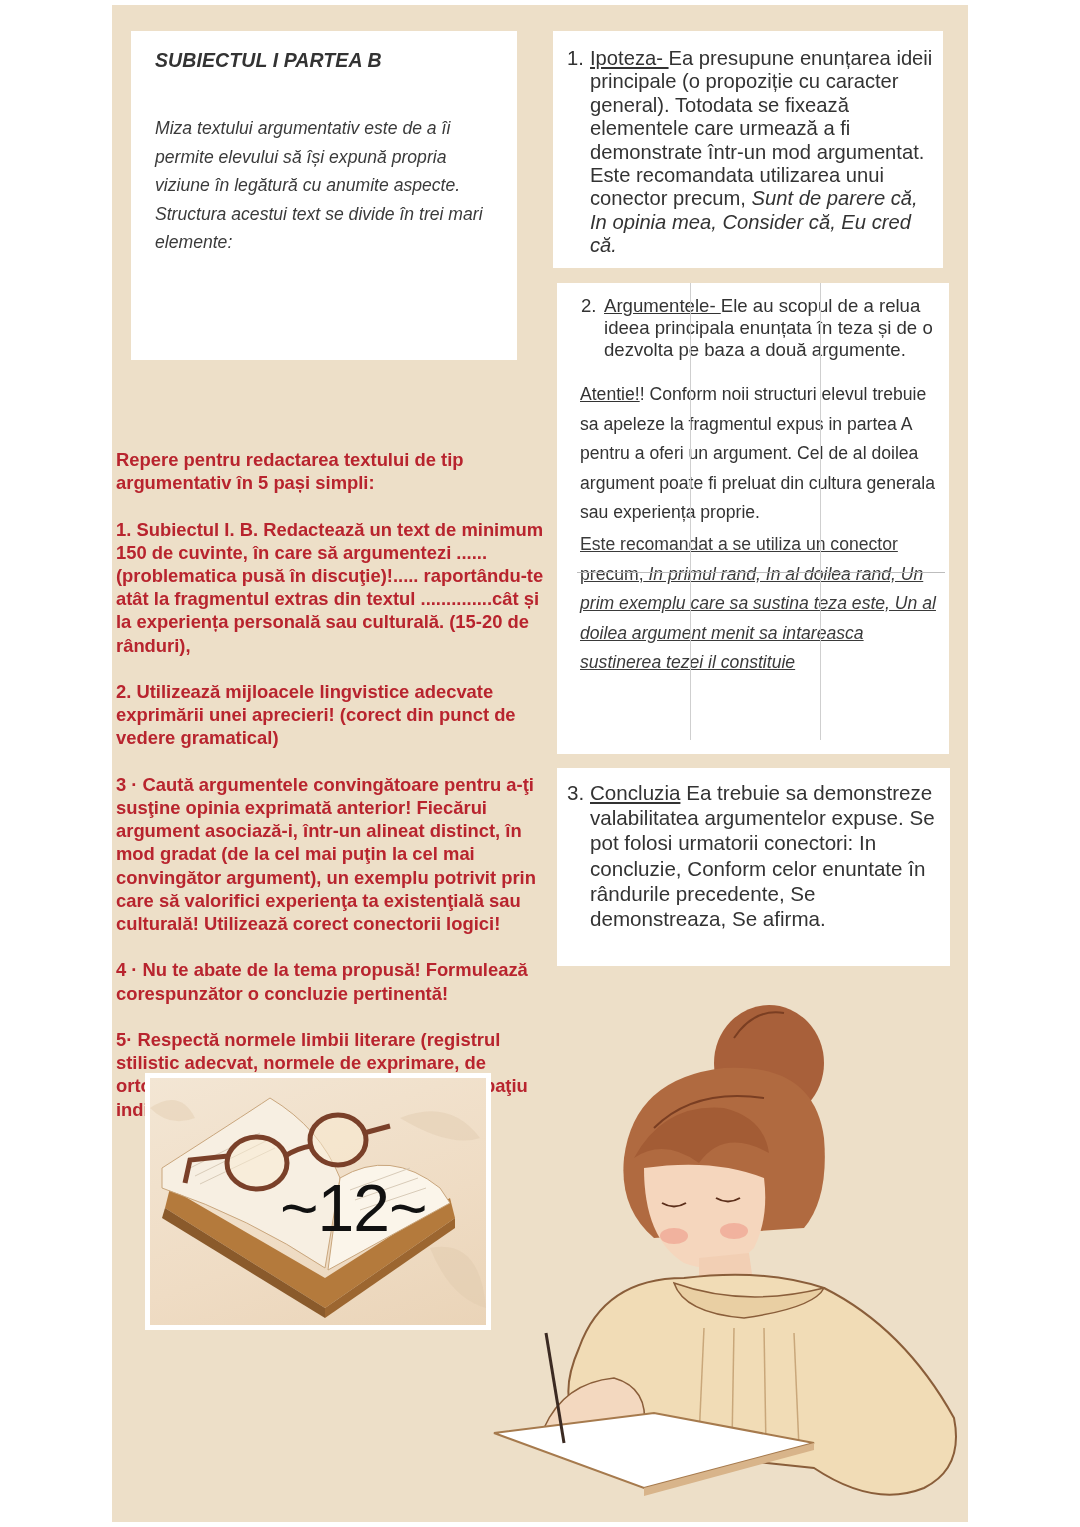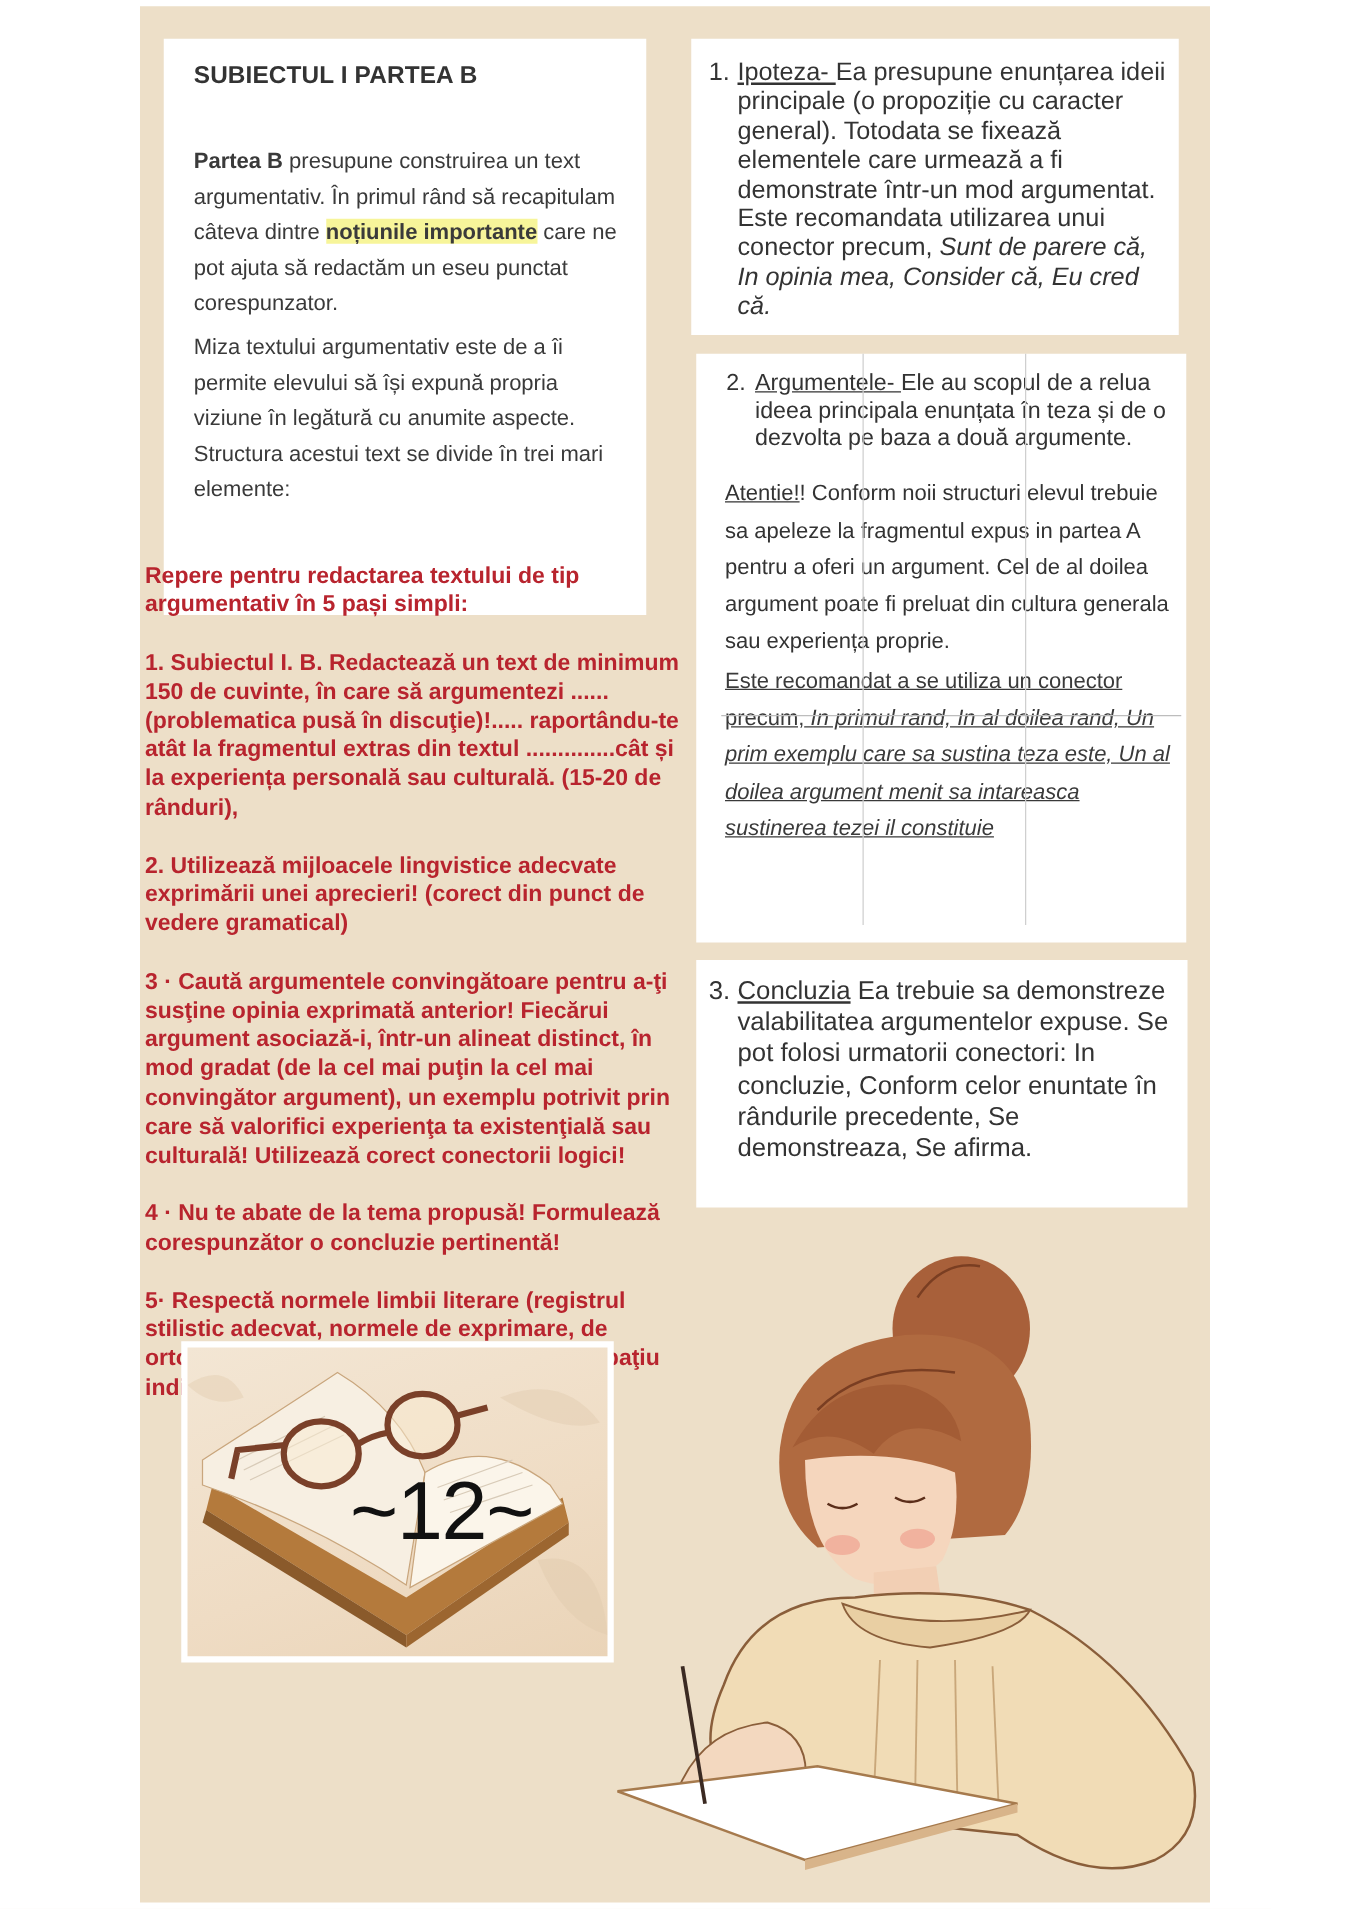--- a/index.html
+++ b/index.html
@@ -7,21 +7,21 @@
     body { position: relative; font-family: "Liberation Sans", "DejaVu Sans", sans-serif; }
 
     .page {
       position: absolute; left: 112px; top: 5px; width: 856px; height: 1517px;
       background: #eddfc8;
     }
     .card {
       position: absolute; background: #ffffff; color: #2e2e2e;
     }
     
-    .intro { left: 131px; top: 31px; width: 386px; height: 461px; padding: 18px 20px 0 24px; }
+    .intro { left: 131px; top: 31px; width: 386px; height: 329px; padding: 18px 20px 0 24px; font-style: italic; }
     .intro h1 { font-size: 19.5px; font-weight: bold; color: #333; letter-spacing: 0.1px; margin-bottom: 42px; }
     .intro p { font-size: 17.6px; line-height: 28.6px; color: #3a3a3a; }
     .intro p + p { margin-top: 6px; }
     .hl { background: #f7f59a; font-weight: bold; }
     .b { font-weight: bold; }
 
     
     .steps {
       position: absolute; left: 116px; top: 448px; width: 437px;
       color: #b8242e; font-weight: bold; font-size: 18.4px; line-height: 23.2px; text-align: left;
@@ -66,21 +66,20 @@
     
     .girl { position: absolute; left: 484px; top: 988px; width: 484px; height: 520px; }
   </style>
 </head>
 <body>
 
 <div class="page"></div>
 
 <div class="card intro">
   <h1>SUBIECTUL I PARTEA B</h1>
-  <p><span class="b">Partea B</span><span> presupune construirea un text argumentativ. În primul rând să recapitulam câteva dintre </span><span class="hl">noțiunile importante</span><span> care ne pot ajuta să redactăm un eseu punctat corespunzator.</span></p>
   <p>Miza textului argumentativ este de a îi permite elevului să își expună propria viziune în legătură cu anumite aspecte. Structura acestui text se divide în trei mari elemente:</p>
 </div>
 
 <div class="steps">
   <p>Repere pentru redactarea textului de tip argumentativ în 5 pași simpli:</p>
   <p>1. Subiectul I. B. Redactează un text de minimum 150 de cuvinte, în care să argumentezi ......(problematica pusă în discuţie)!..... raportându-te atât la fragmentul extras din textul ..............cât și la experiența personală sau culturală. (15-20 de rânduri),</p>
   <p>2. Utilizează mijloacele lingvistice adecvate exprimării unei aprecieri! (corect din punct de vedere gramatical)</p>
   <p>3 · Caută argumentele convingătoare pentru a-ţi susţine opinia exprimată anterior! Fiecărui argument asociază-i, într-un alineat distinct, în mod gradat (de la cel mai puţin la cel mai convingător argument), un exemplu potrivit prin care să valorifici experienţa ta existenţială sau culturală! Utilizează corect conectorii logici!</p>
   <p>4 · Nu te abate de la tema propusă! Formulează corespunzător o concluzie pertinentă!</p>
   <p>5· Respectă normele limbii literare (registrul stilistic adecvat, normele de exprimare, de ortografie și de punctuaţie) și limitele de spaţiu indicate!</p>

